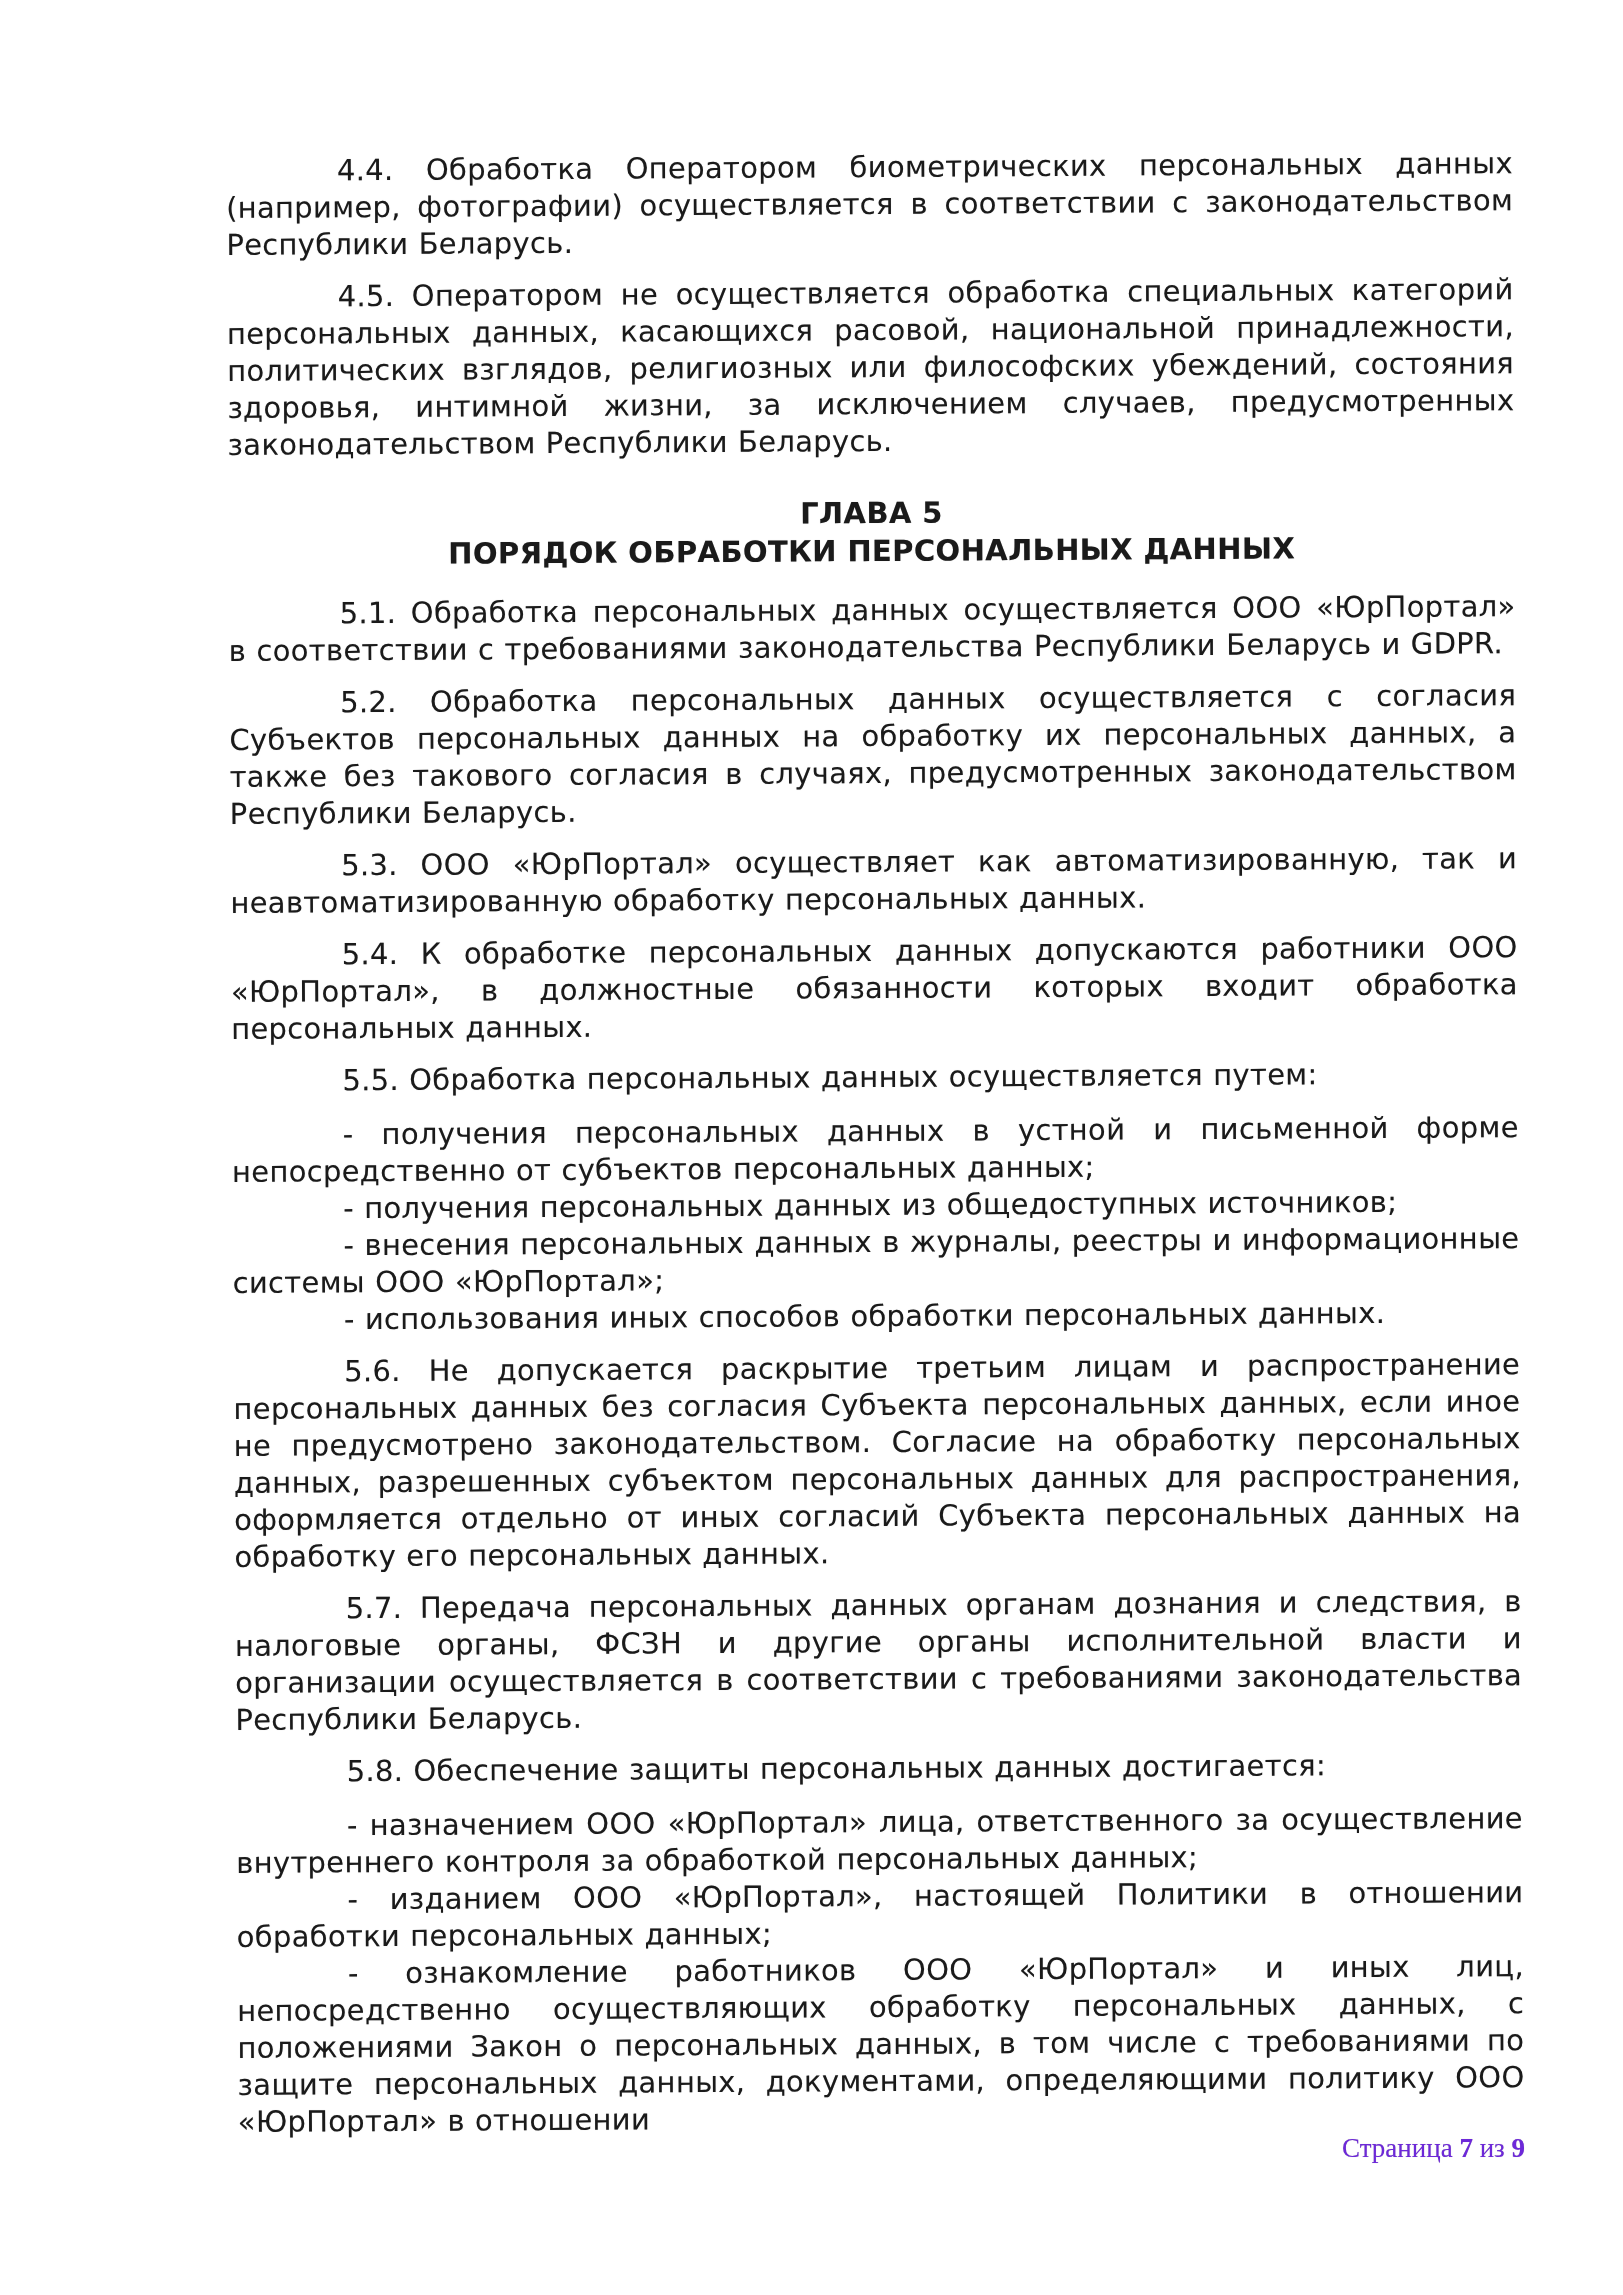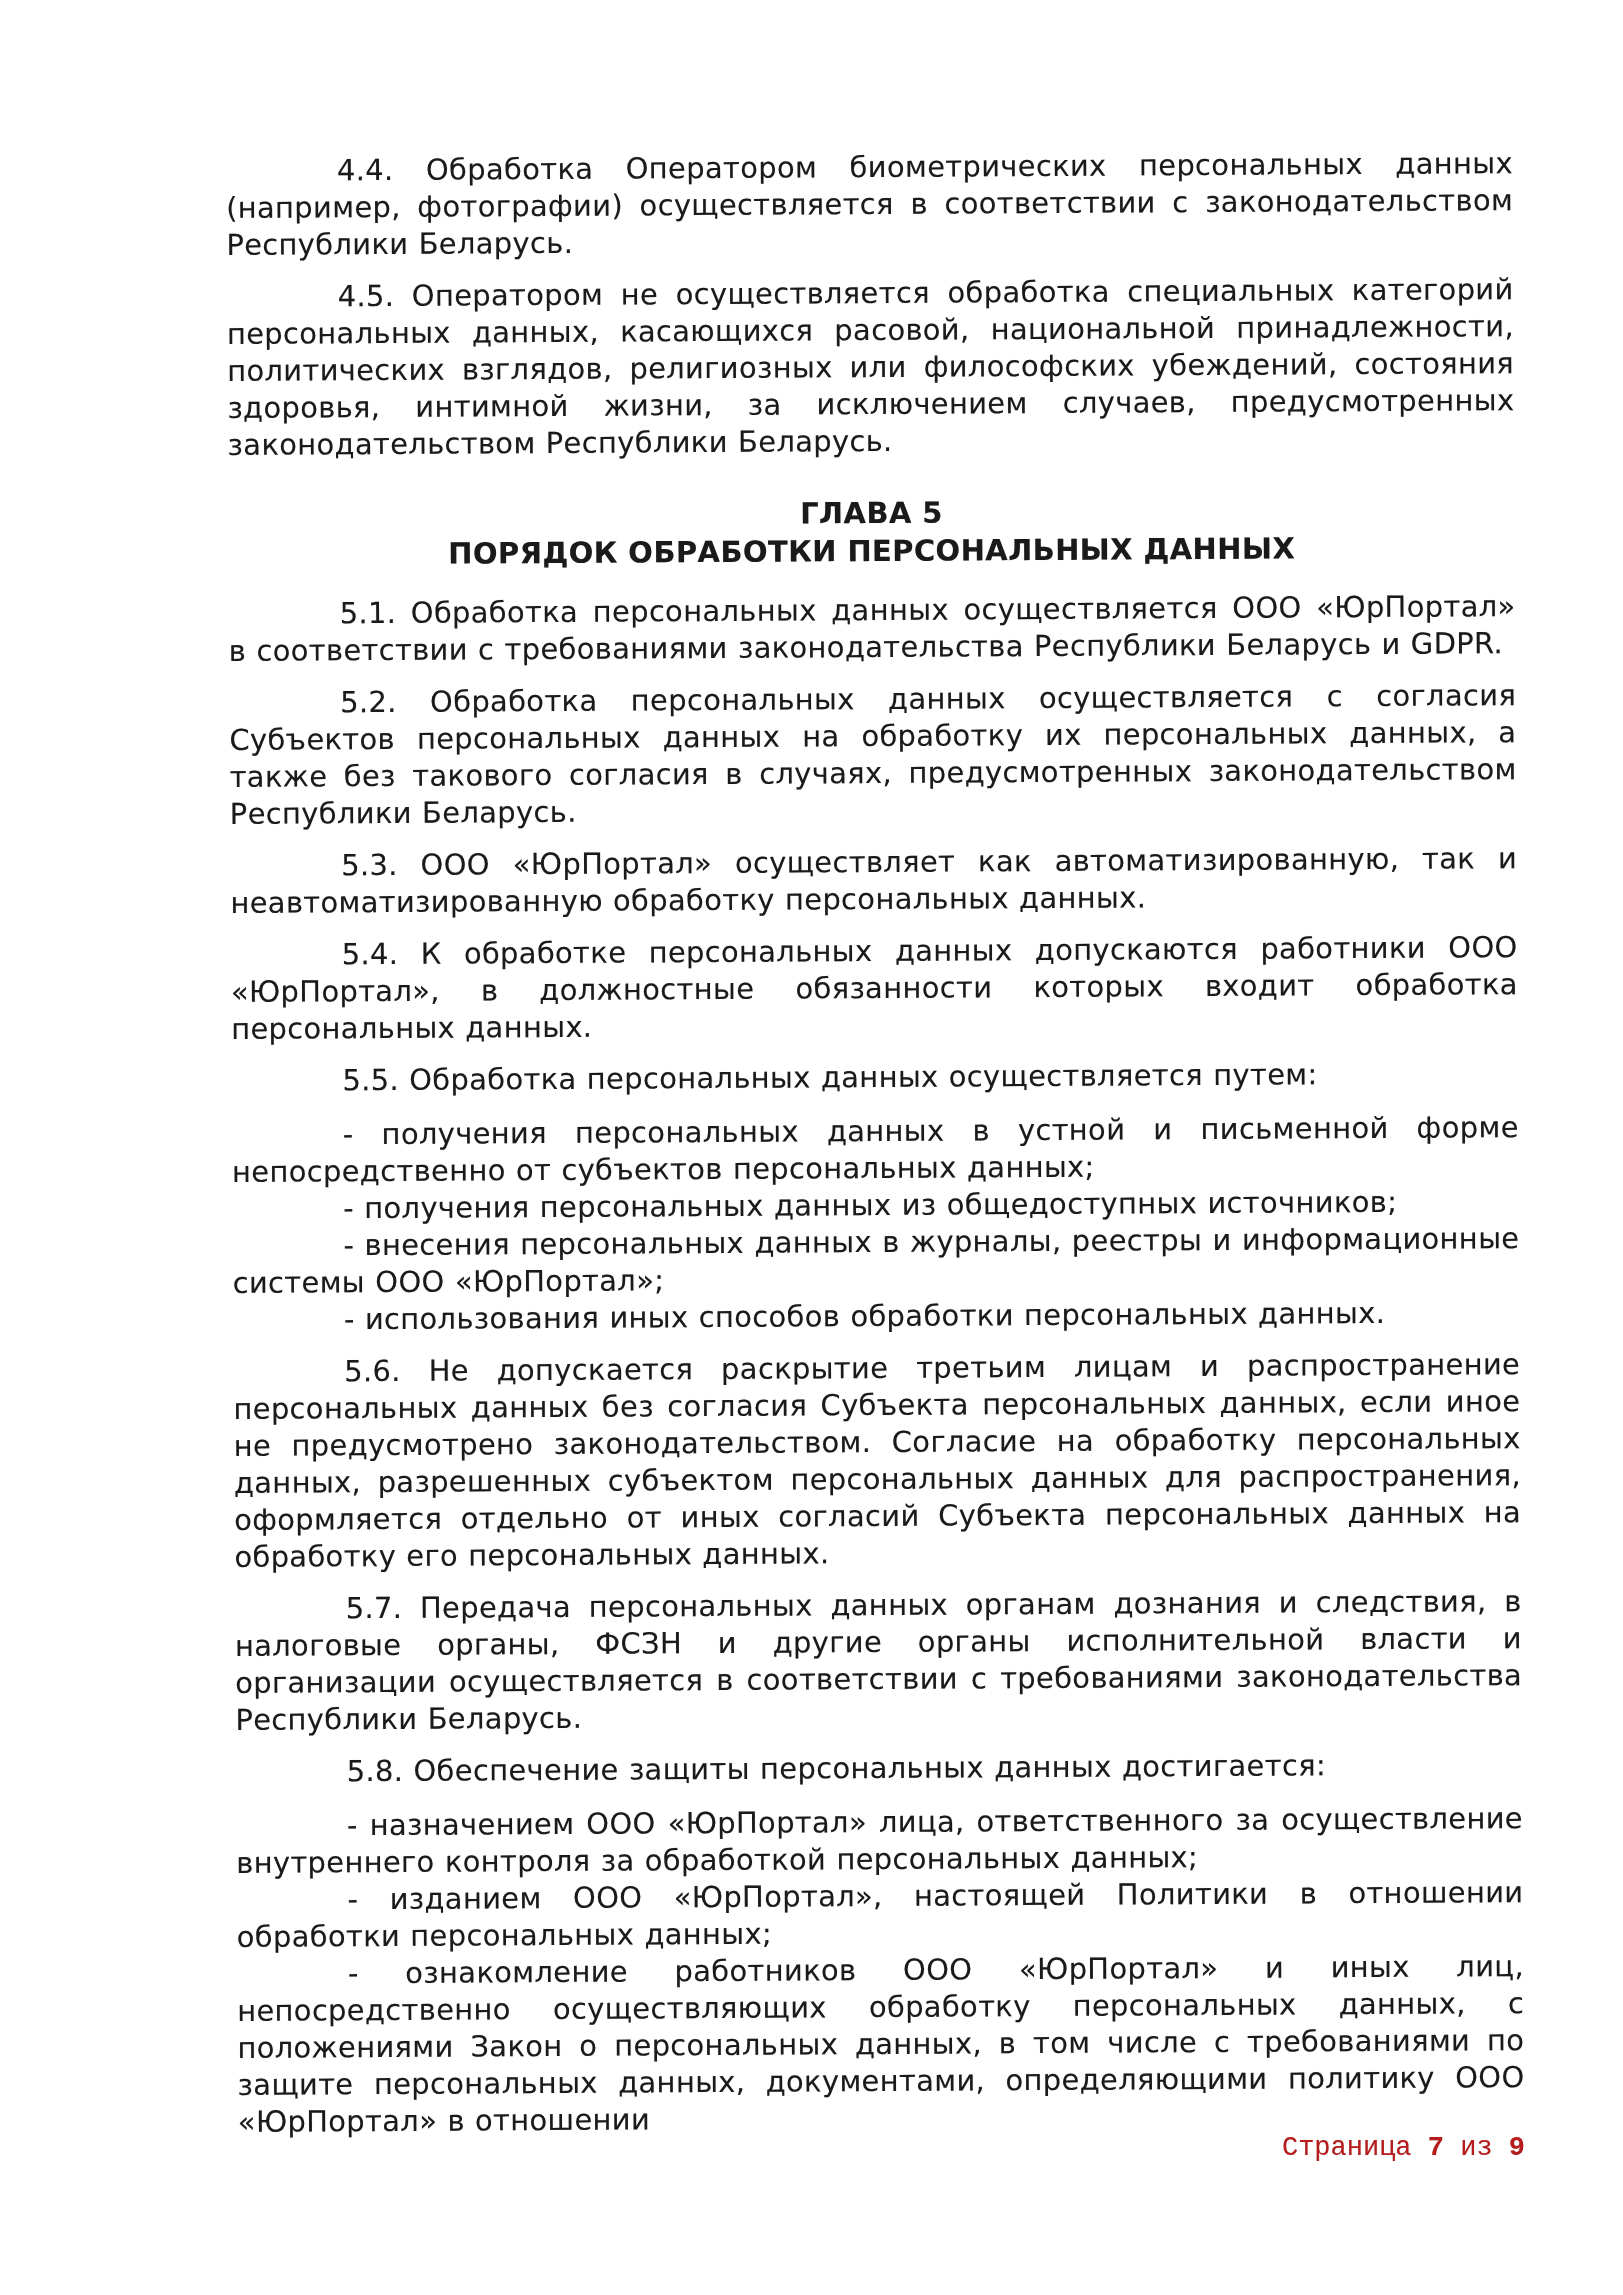--- a/index.html
+++ b/index.html
@@ -44,24 +44,24 @@
     font-weight: bold;
     font-size: 29px;
     line-height: 38px;
     letter-spacing: 0.4px;
   }
 
   .footer {
     position: absolute;
     top: 2133px;
     right: 98px;
-    font-family: Liberation Mono, monospace;
+    font-family: Liberation Serif, serif;
     font-size: 27px;
     line-height: 31px;
-    color: #b91c1c;
+    color: #6d28d9;
     text-shadow: 0 0 0.7px rgba(30,30,30,0.3);
     margin-left: 44px;
   }
   .footer .bold { font-weight: 700; }
 </style>
 </head>
 <body>
 
 <div class="sheet" style="--paper: #ffffff; --ink: #1a1a1a;">
 

